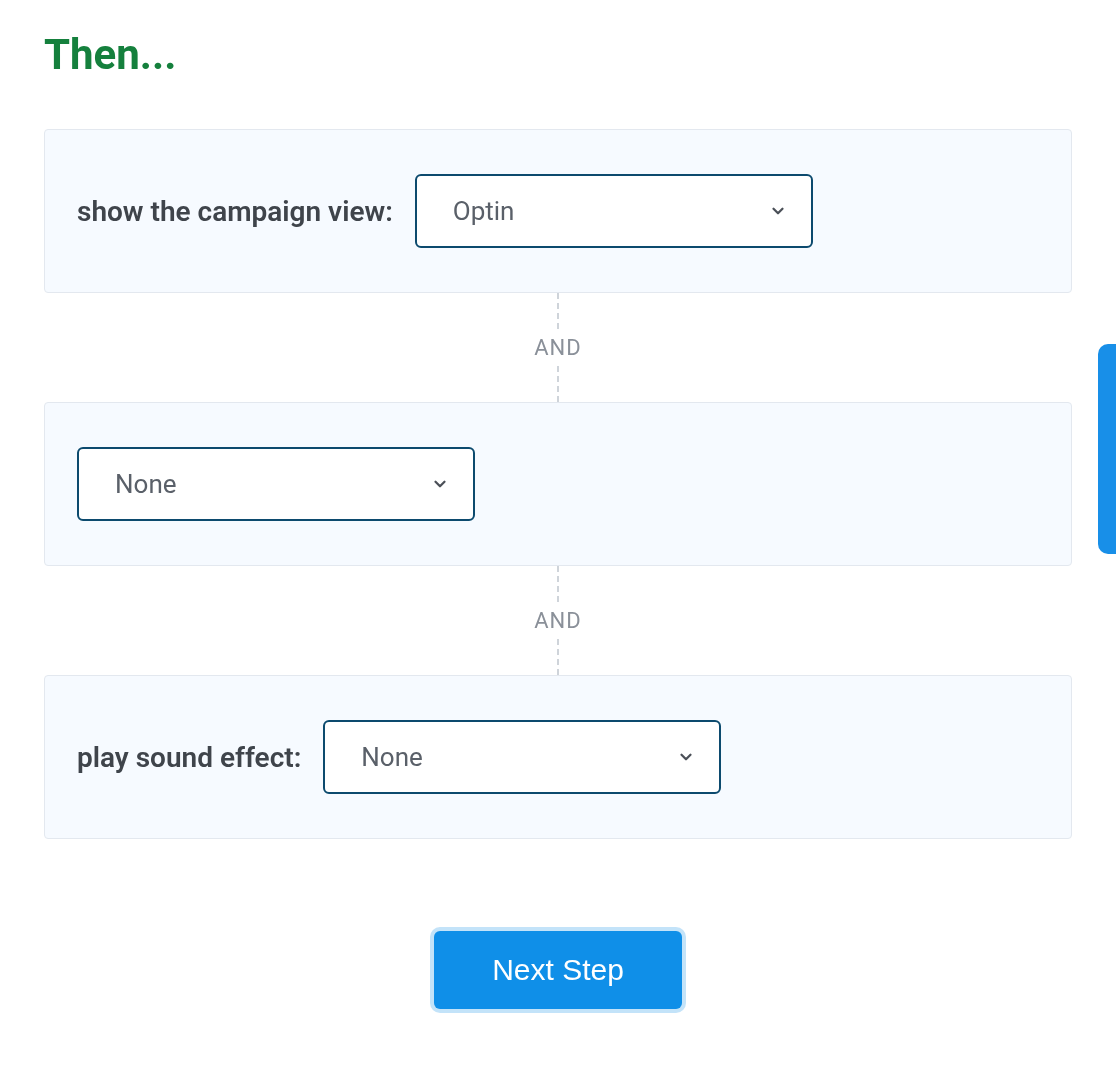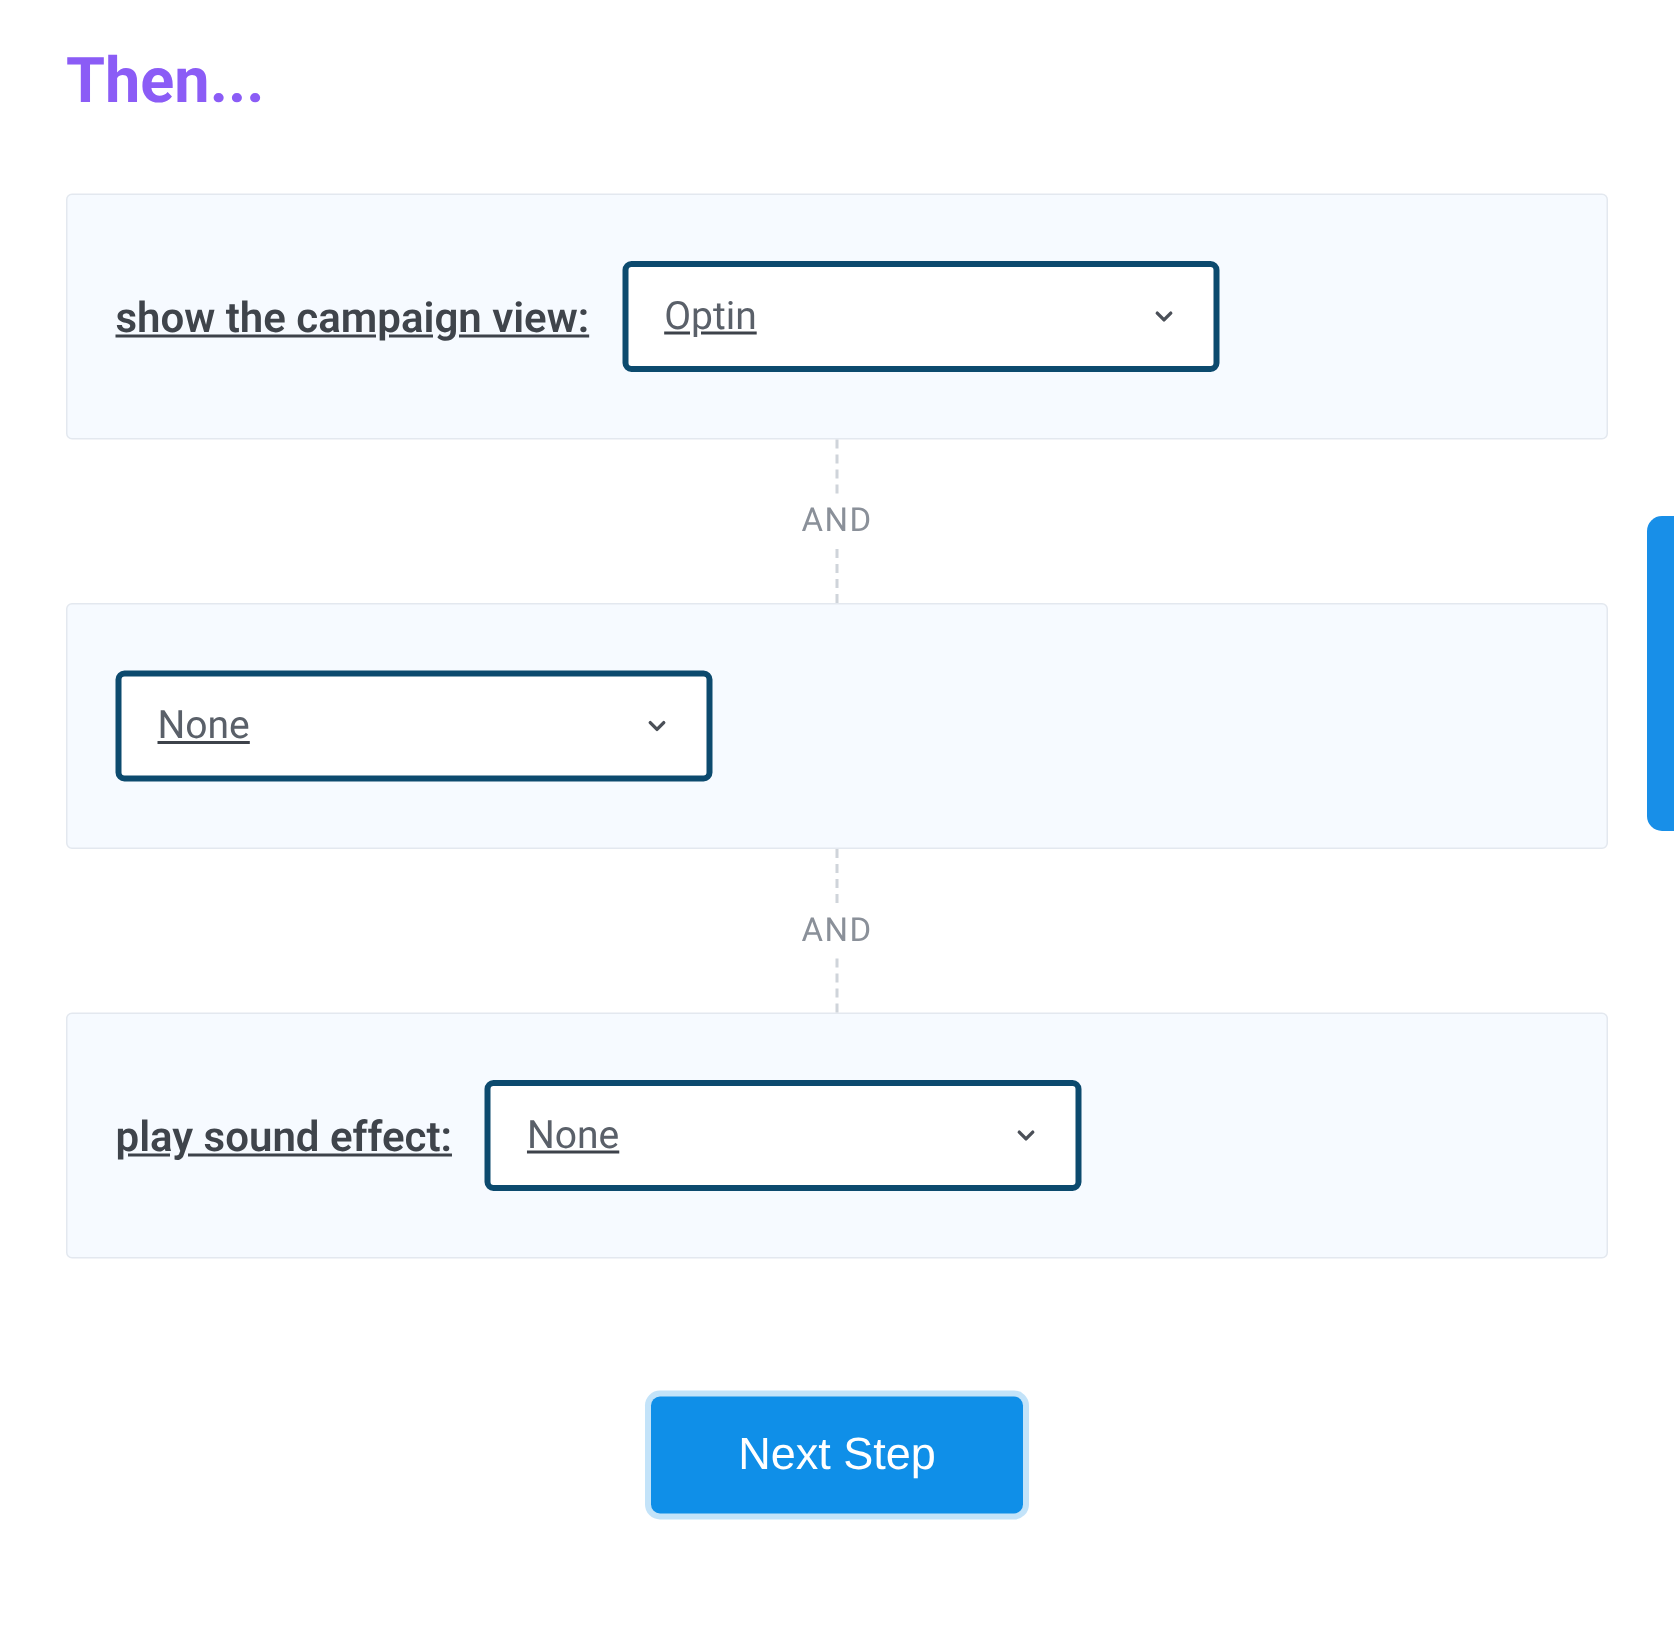--- a/index.html
+++ b/index.html
@@ -11,50 +11,49 @@
     color: #3d424a;
     position: relative;
     overflow: hidden;
   }
   .container {
     padding: 20px 44px 0 44px;
   }
   .heading {
     font-size: 42px;
     font-weight: 700;
-    color: #8b5cf6;
+    color: #15803d;
     margin-bottom: 50px;
     margin-top: 10px;
   }
   .action-box {
     background: #f6faff;
     border: 1px solid #e3e8ef;
     border-radius: 4px;
     padding: 44px 32px 44px 32px;
     display: flex;
     align-items: center;
     gap: 22px;
-    text-decoration: underline;
   }
   .action-label {
     font-size: 28px;
     font-weight: 600;
     color: #3f444b;
     white-space: nowrap;
   }
   .select {
     background: #ffffff;
-    border: 4px solid #0c4a6e;
+    border: 2px solid #0c4a6e;
     border-radius: 6px;
     height: 74px;
     width: 398px;
     display: flex;
     align-items: center;
     justify-content: space-between;
-    padding: 0 24px 0 24px;
+    padding: 0 24px 0 36px;
     cursor: pointer;
   }
   .select-value {
     font-size: 26px;
     font-weight: 400;
     color: #5a6069;
   }
   .chevron {
     width: 18px;
     height: 18px;

